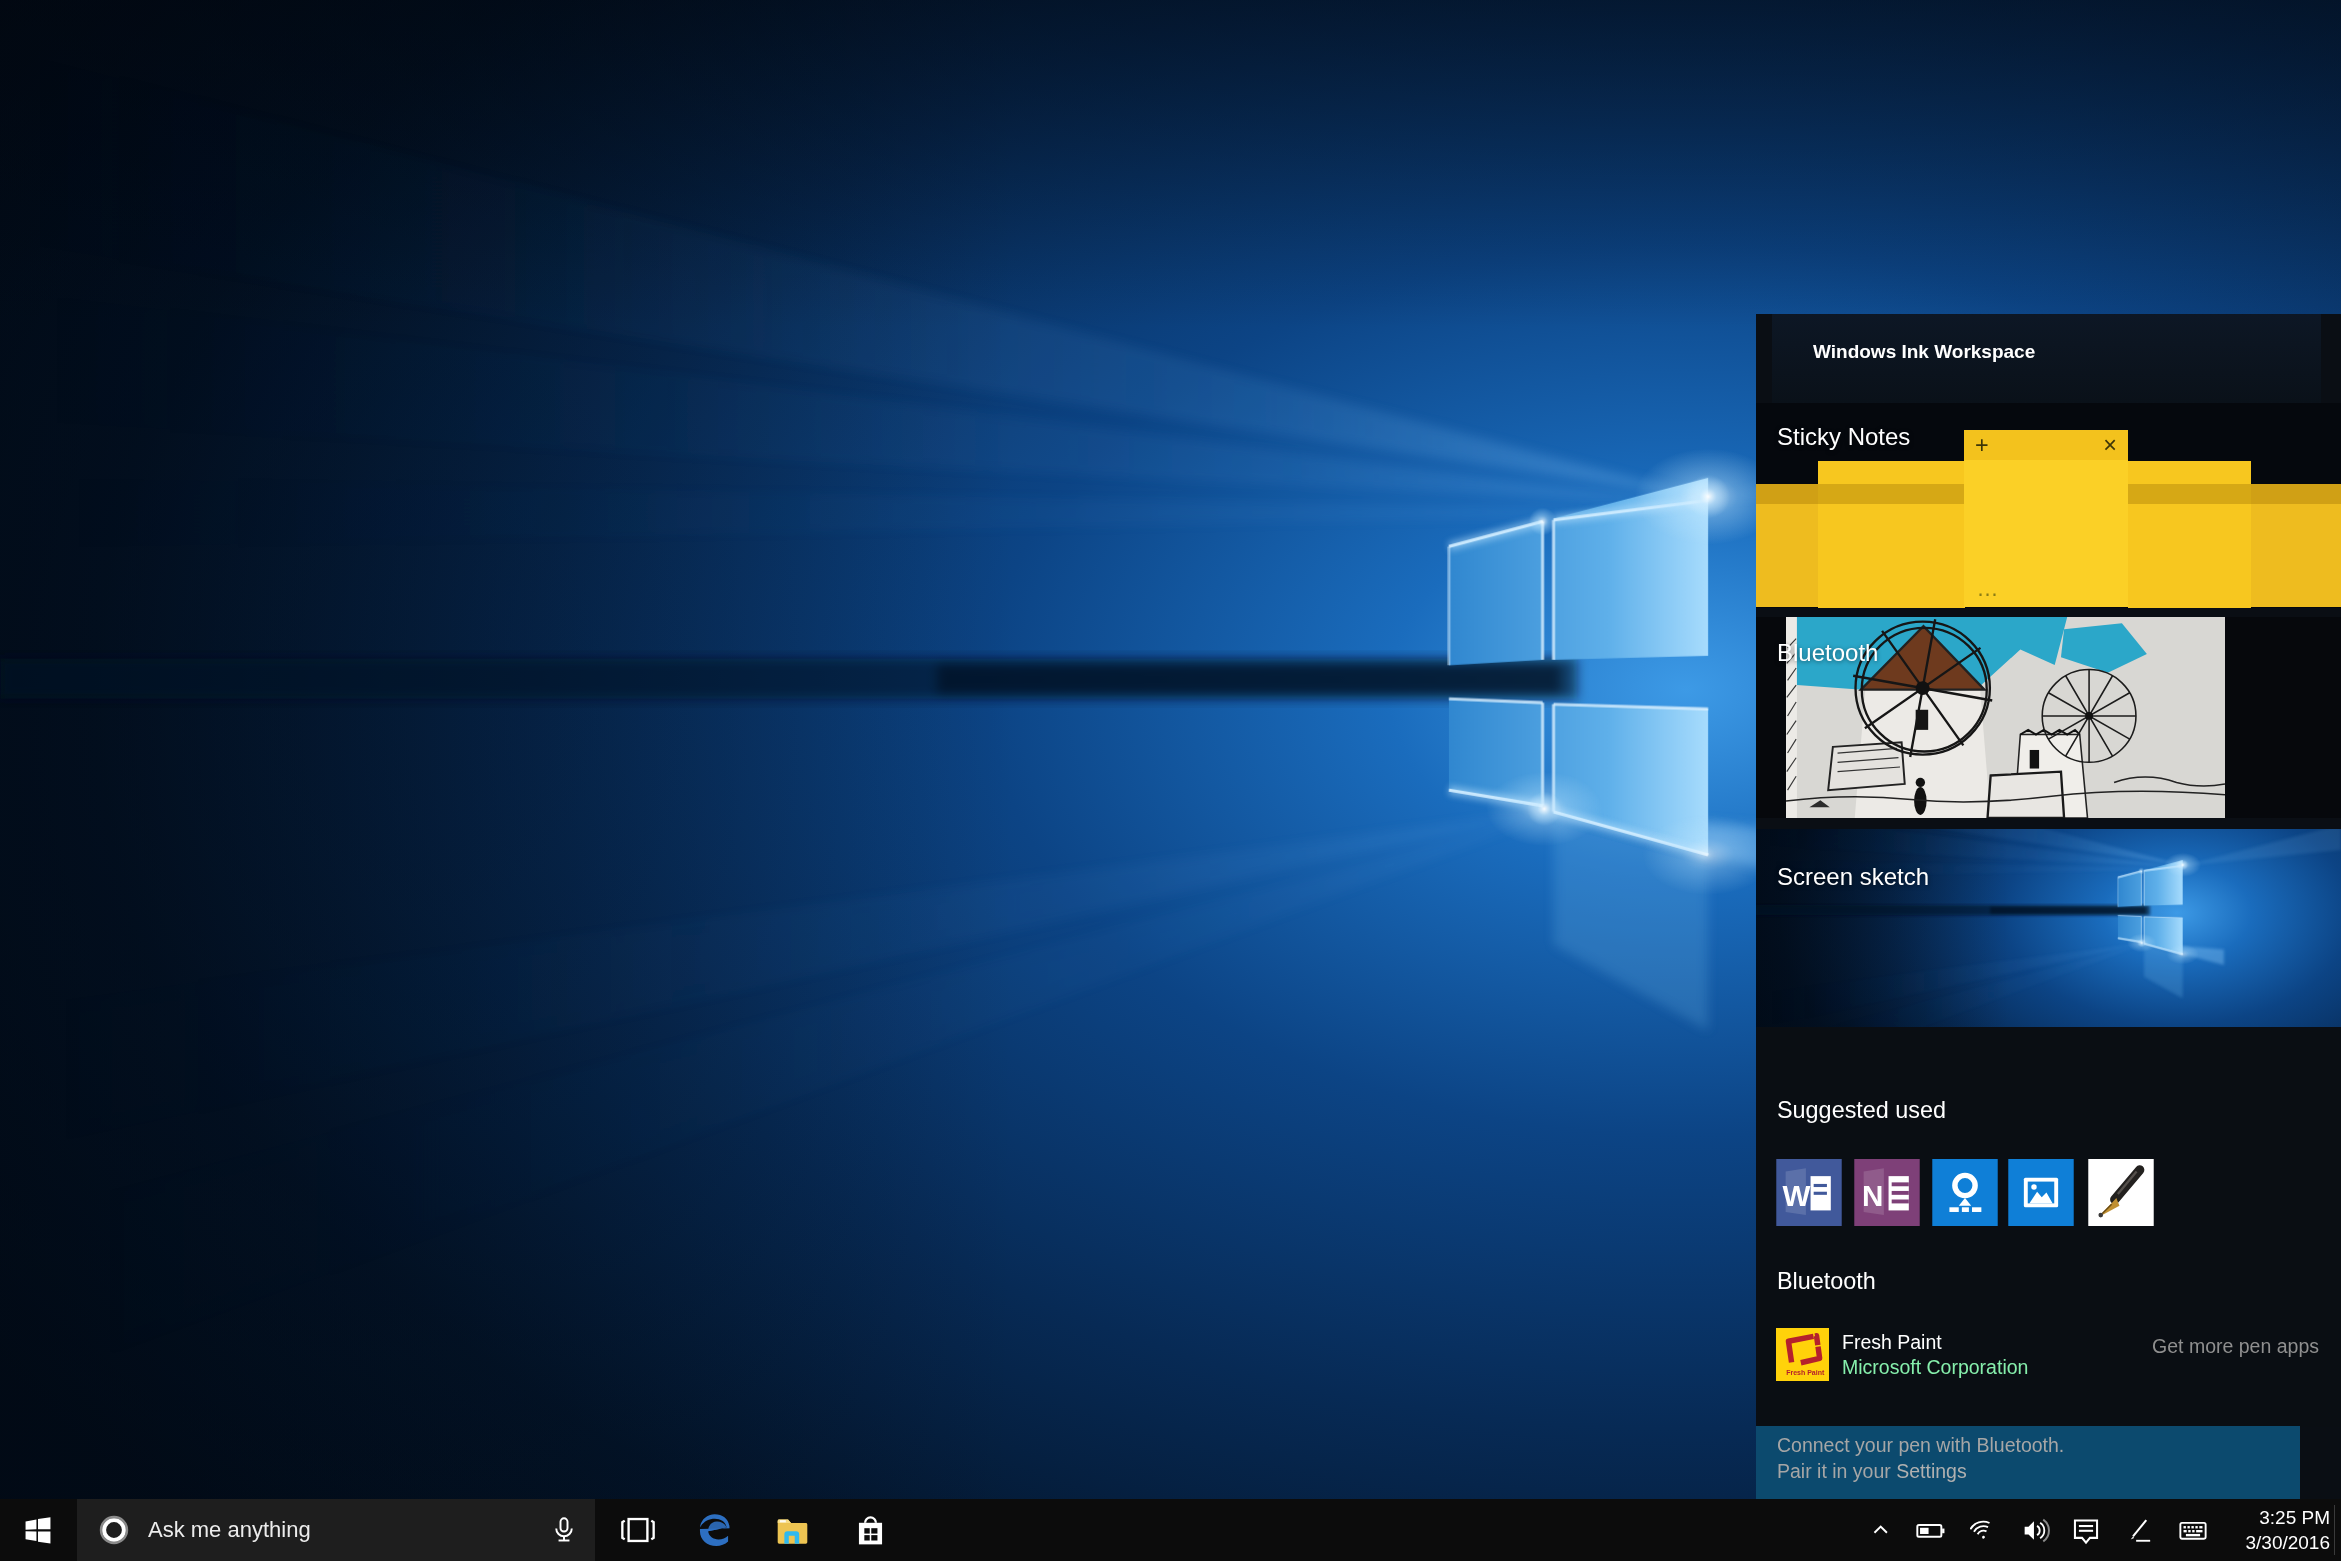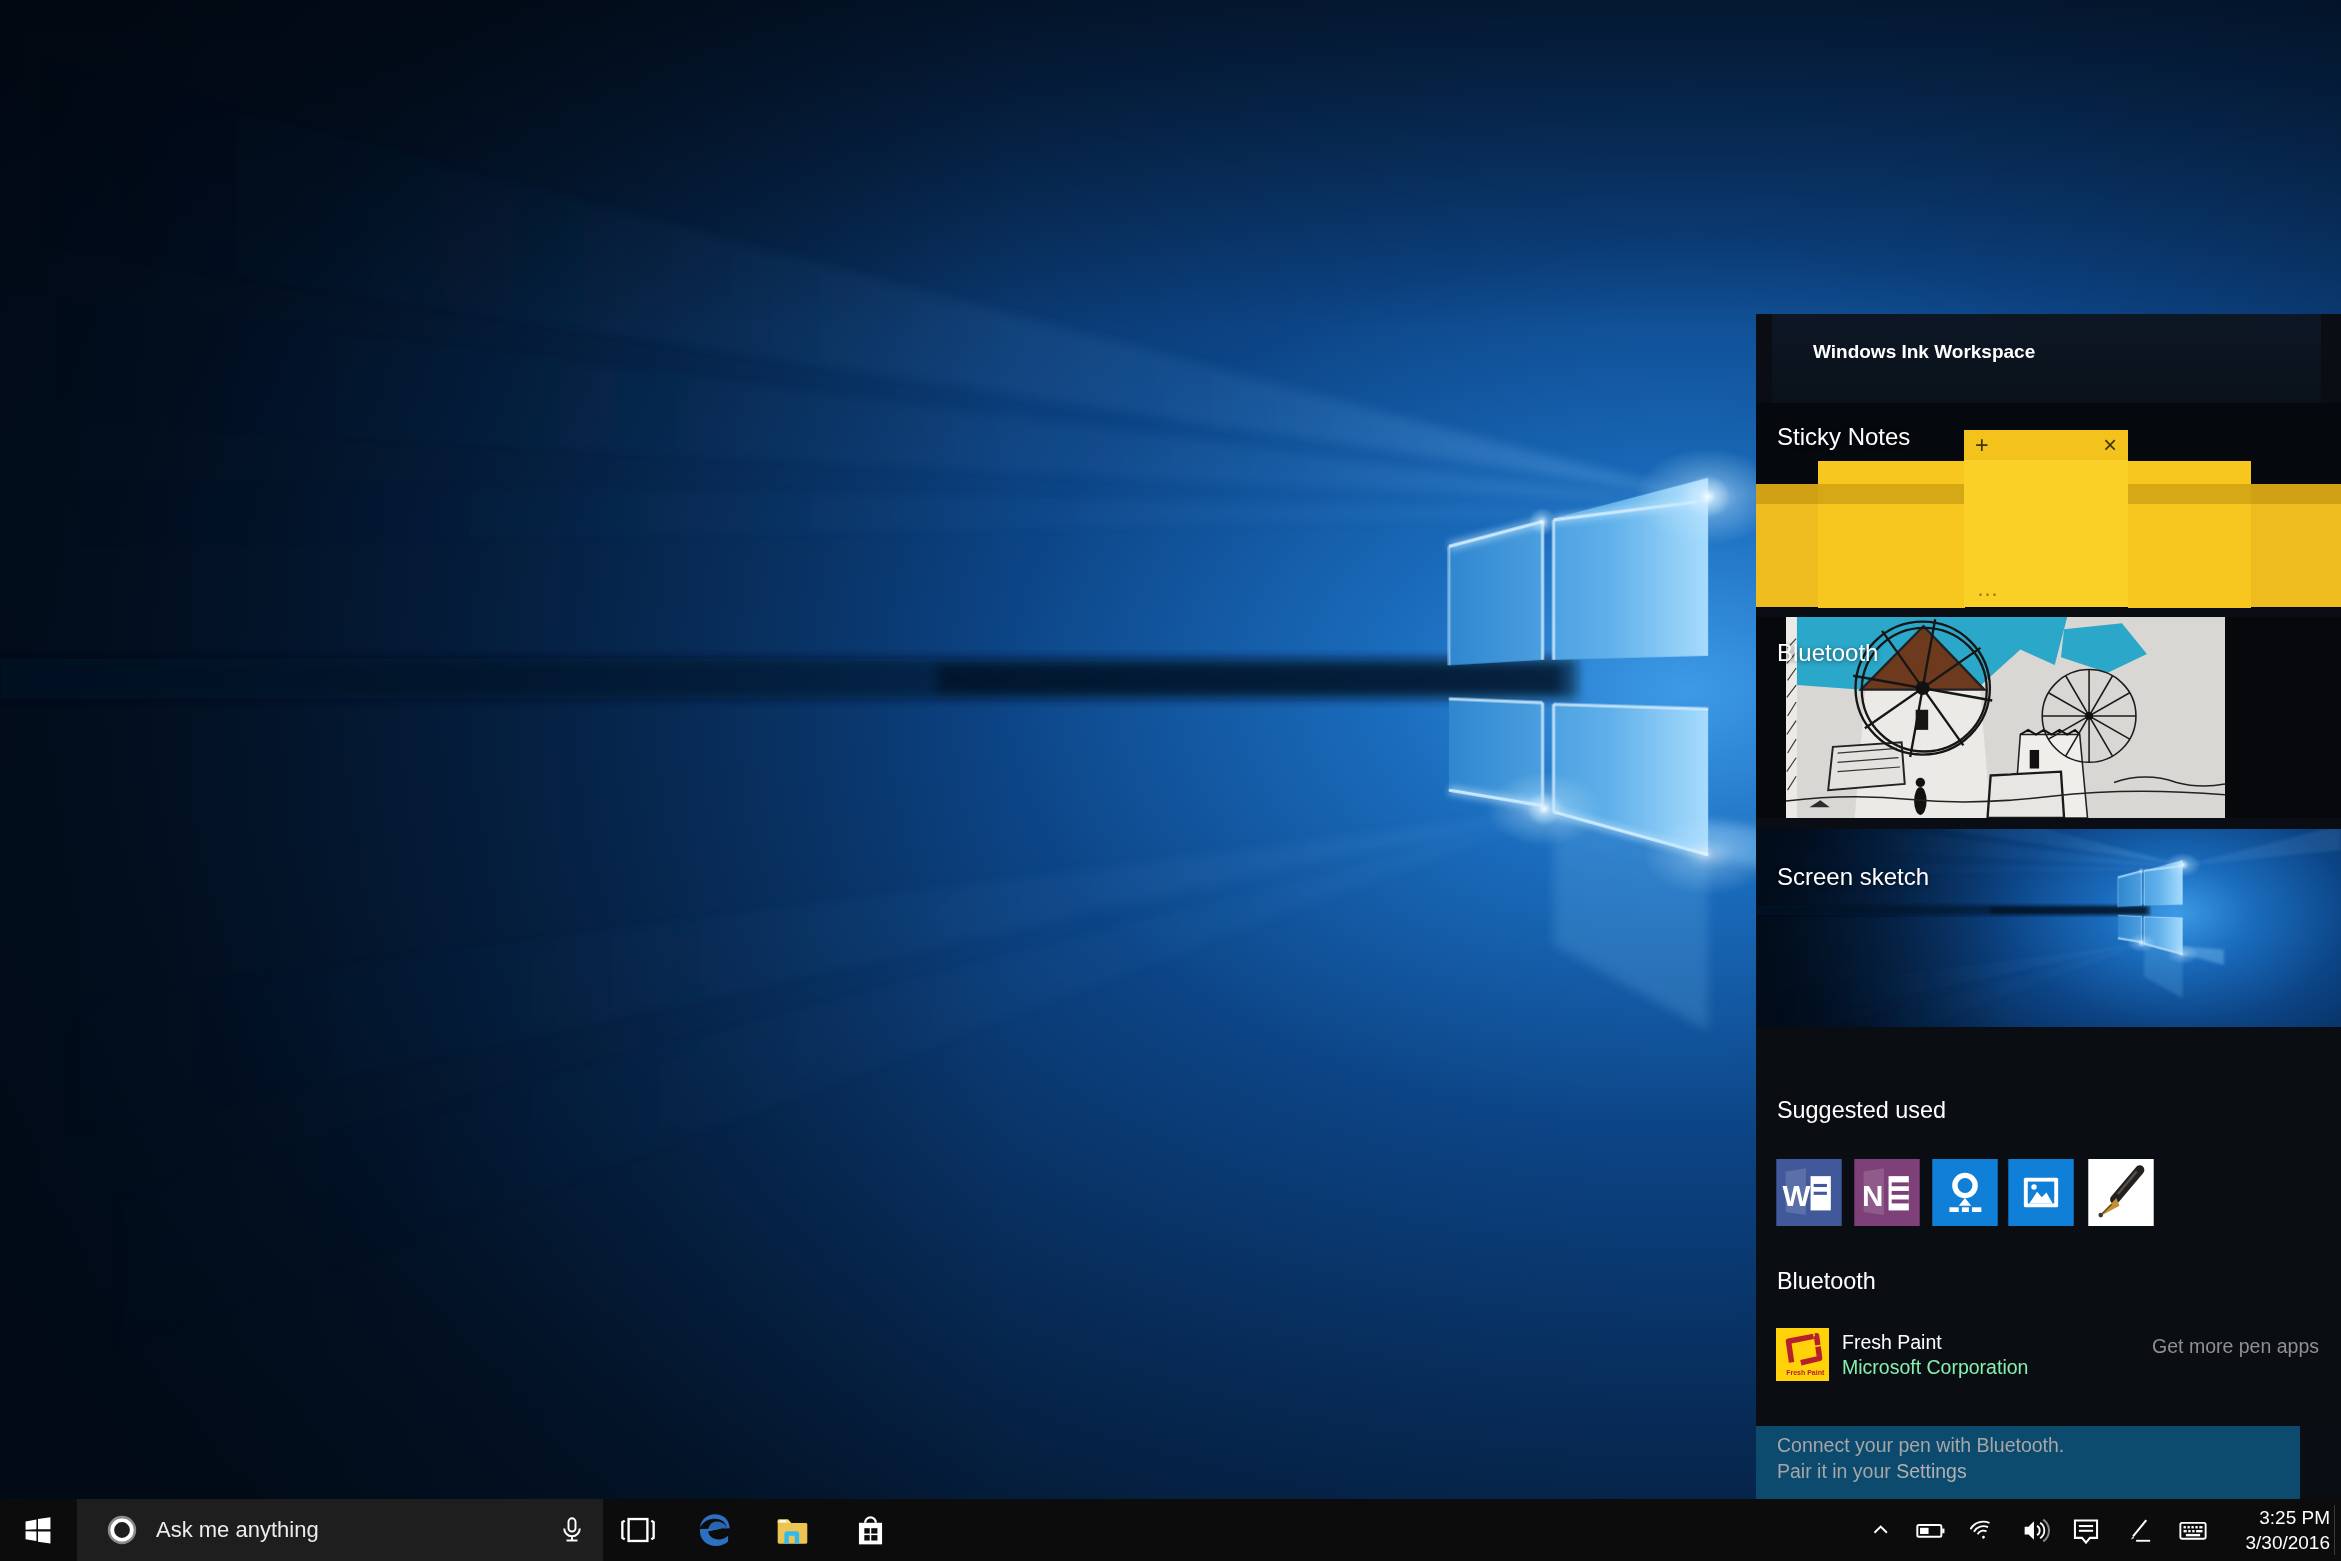--- a/index.html
+++ b/index.html
@@ -49,21 +49,21 @@
   #panel-footer{position:absolute;left:0;top:1112px;width:544px;height:73px;background:#0c4a6e;
                 color:#a6a6a6;font-size:19.5px;}
   #panel-footer .l1{position:absolute;left:21px;top:7.8px;}
   #panel-footer .l2{position:absolute;left:21px;top:34px;}
   #panel-footer .link{color:#b0b0b0;}
 
   
   #taskbar{position:absolute;left:0;top:1499px;width:2342px;height:62px;background:#0c0c0c;}
   .tb{position:absolute;top:0;height:62px;display:flex;align-items:center;justify-content:center;}
   #start-btn{left:0;width:75px;}
-  #search-box{left:77px;width:518px;background:#1e1e1e;justify-content:flex-start;padding-left:8px;}
+  #search-box{left:77px;width:518px;background:#1e1e1e;justify-content:flex-start;}
   #search-box .cortana{margin-left:22px;}
   #search-text{margin-left:19px;font-size:22px;color:#ececec;font-weight:400;}
   #search-mic{position:absolute;right:17px;top:17px;}
   .tray-clock{position:absolute;left:2216px;top:6.2px;width:114px;height:50px;text-align:right;
               color:#fff;font-size:19px;line-height:25px;}
   #tb-separator{position:absolute;left:2334px;top:6.2px;width:0.8px;height:50px;background:#3a3a3a;}
   #show-desktop{position:absolute;left:2335px;top:0;width:7px;height:62px;}
   svg{display:block;}
 </style>
 </head>

